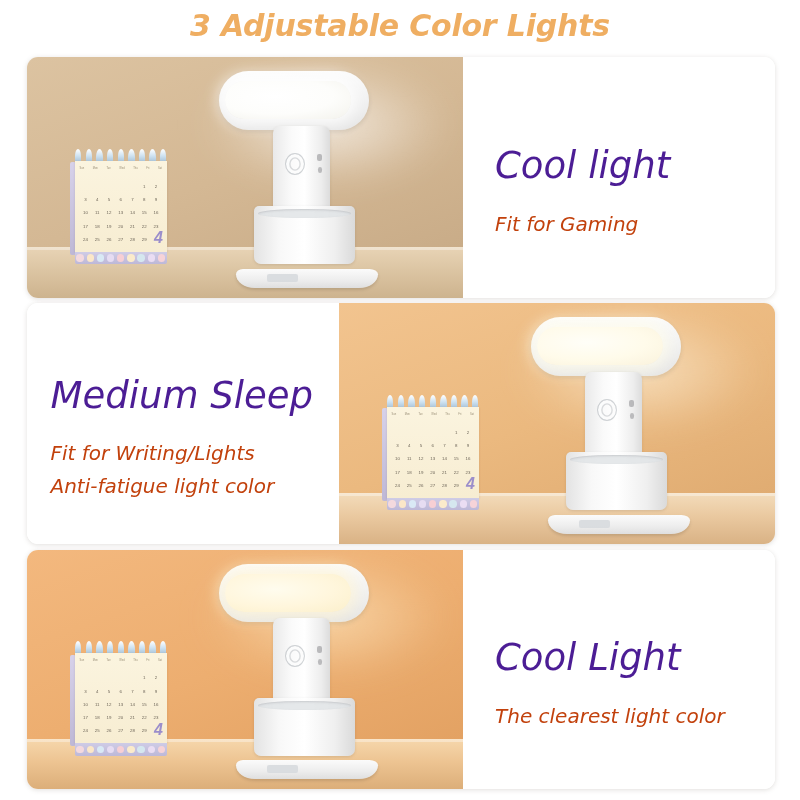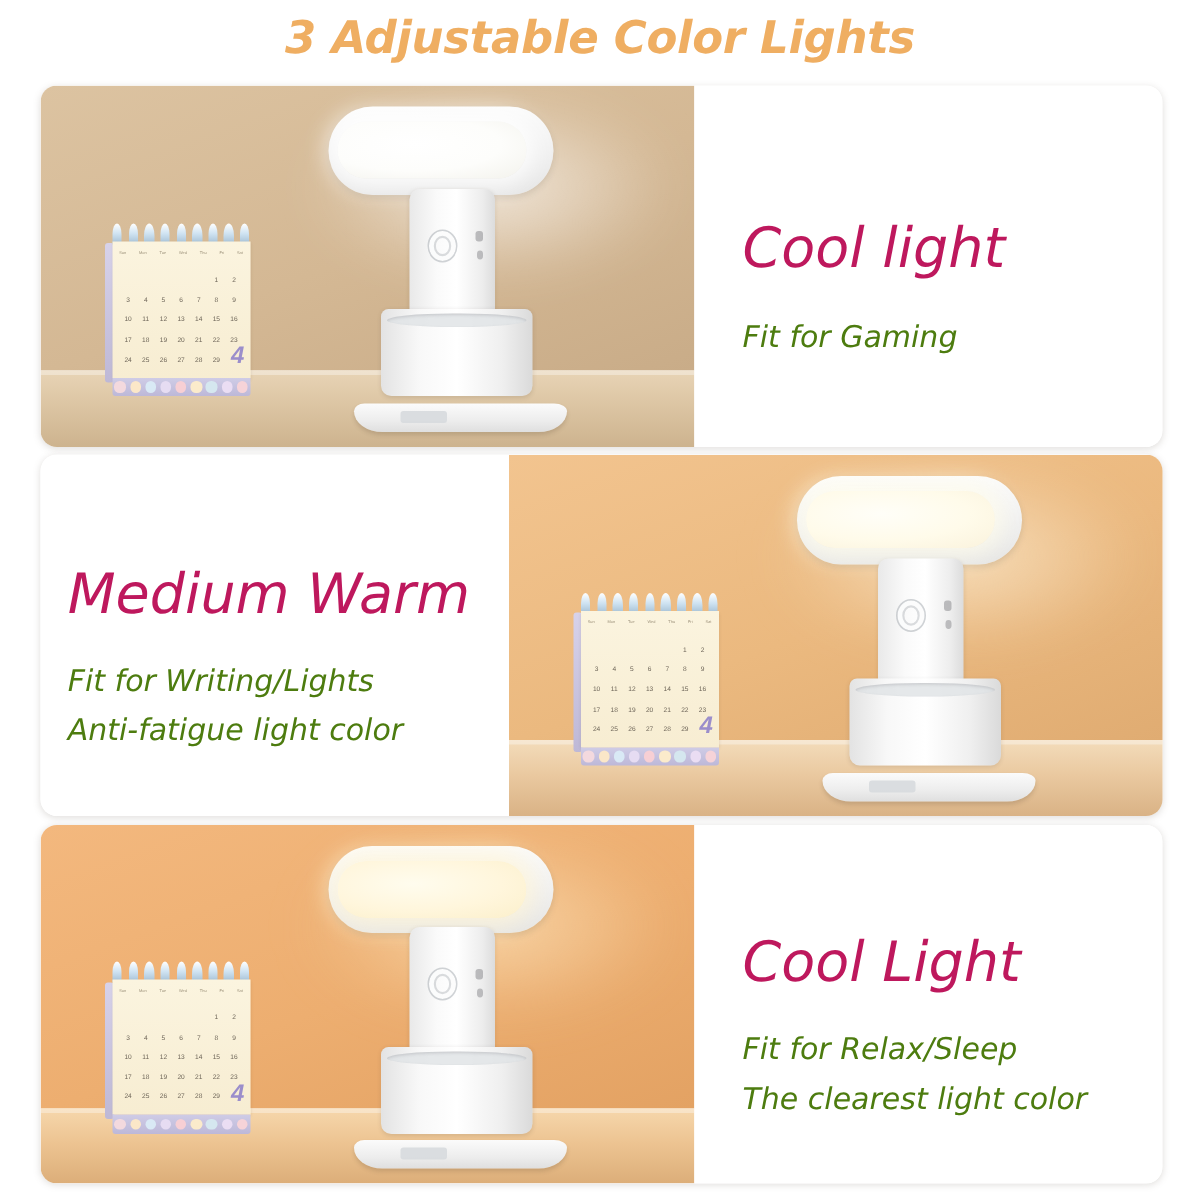--- a/index.html
+++ b/index.html
@@ -334,30 +334,30 @@
     padding: 30px 26px 0 32px;
     display: flex;
     flex-direction: column;
     justify-content: center;
   }
   .card-2 .text-pane { padding-left: 30px; }
 
   .heading {
     font-size: 37px;
     font-style: italic;
-    color: #be185d;
+    color: #4c1d95;
     line-height: 1.15;
     margin-bottom: 20px;
     white-space: nowrap;
     font-family: "DejaVu Sans", sans-serif;
   }
   .subline {
     font-size: 20px;
     font-style: italic;
-    color: #4d7c0f;
+    color: #c2410c;
     line-height: 1.62;
     white-space: nowrap;
     font-family: "DejaVu Sans", sans-serif;
   }
 </style>
 </head>
 <body>
 
 <div id="page" style="background: rgb(255, 255, 255);">
 
@@ -557,21 +557,21 @@
           <div class="port-2"></div>
         </div>
         <div class="lamp-holder"></div>
         <div class="lamp-base">
           <div class="base-led"></div>
         </div>
       </div>
     </div>
 
     <div class="text-pane">
-      <div class="heading">Medium Warm</div>
+      <div class="heading">Medium Sleep</div>
       <div class="subline">Fit for Writing/Lights</div>
       <div class="subline">Anti-fatigue light color</div>
     </div>
   </div>
 
   <div class="card card-3">
     <div class="photo p-warm">
       <div class="wall"></div>
       <div class="desk"></div>
       <div class="glow"></div>
@@ -662,18 +662,17 @@
         </div>
         <div class="lamp-holder"></div>
         <div class="lamp-base">
           <div class="base-led"></div>
         </div>
       </div>
     </div>
 
     <div class="text-pane">
       <div class="heading">Cool Light</div>
-      <div class="subline">Fit for Relax/Sleep</div>
       <div class="subline">The clearest light color</div>
     </div>
   </div>
 
 </div>
 
 </body></html>

